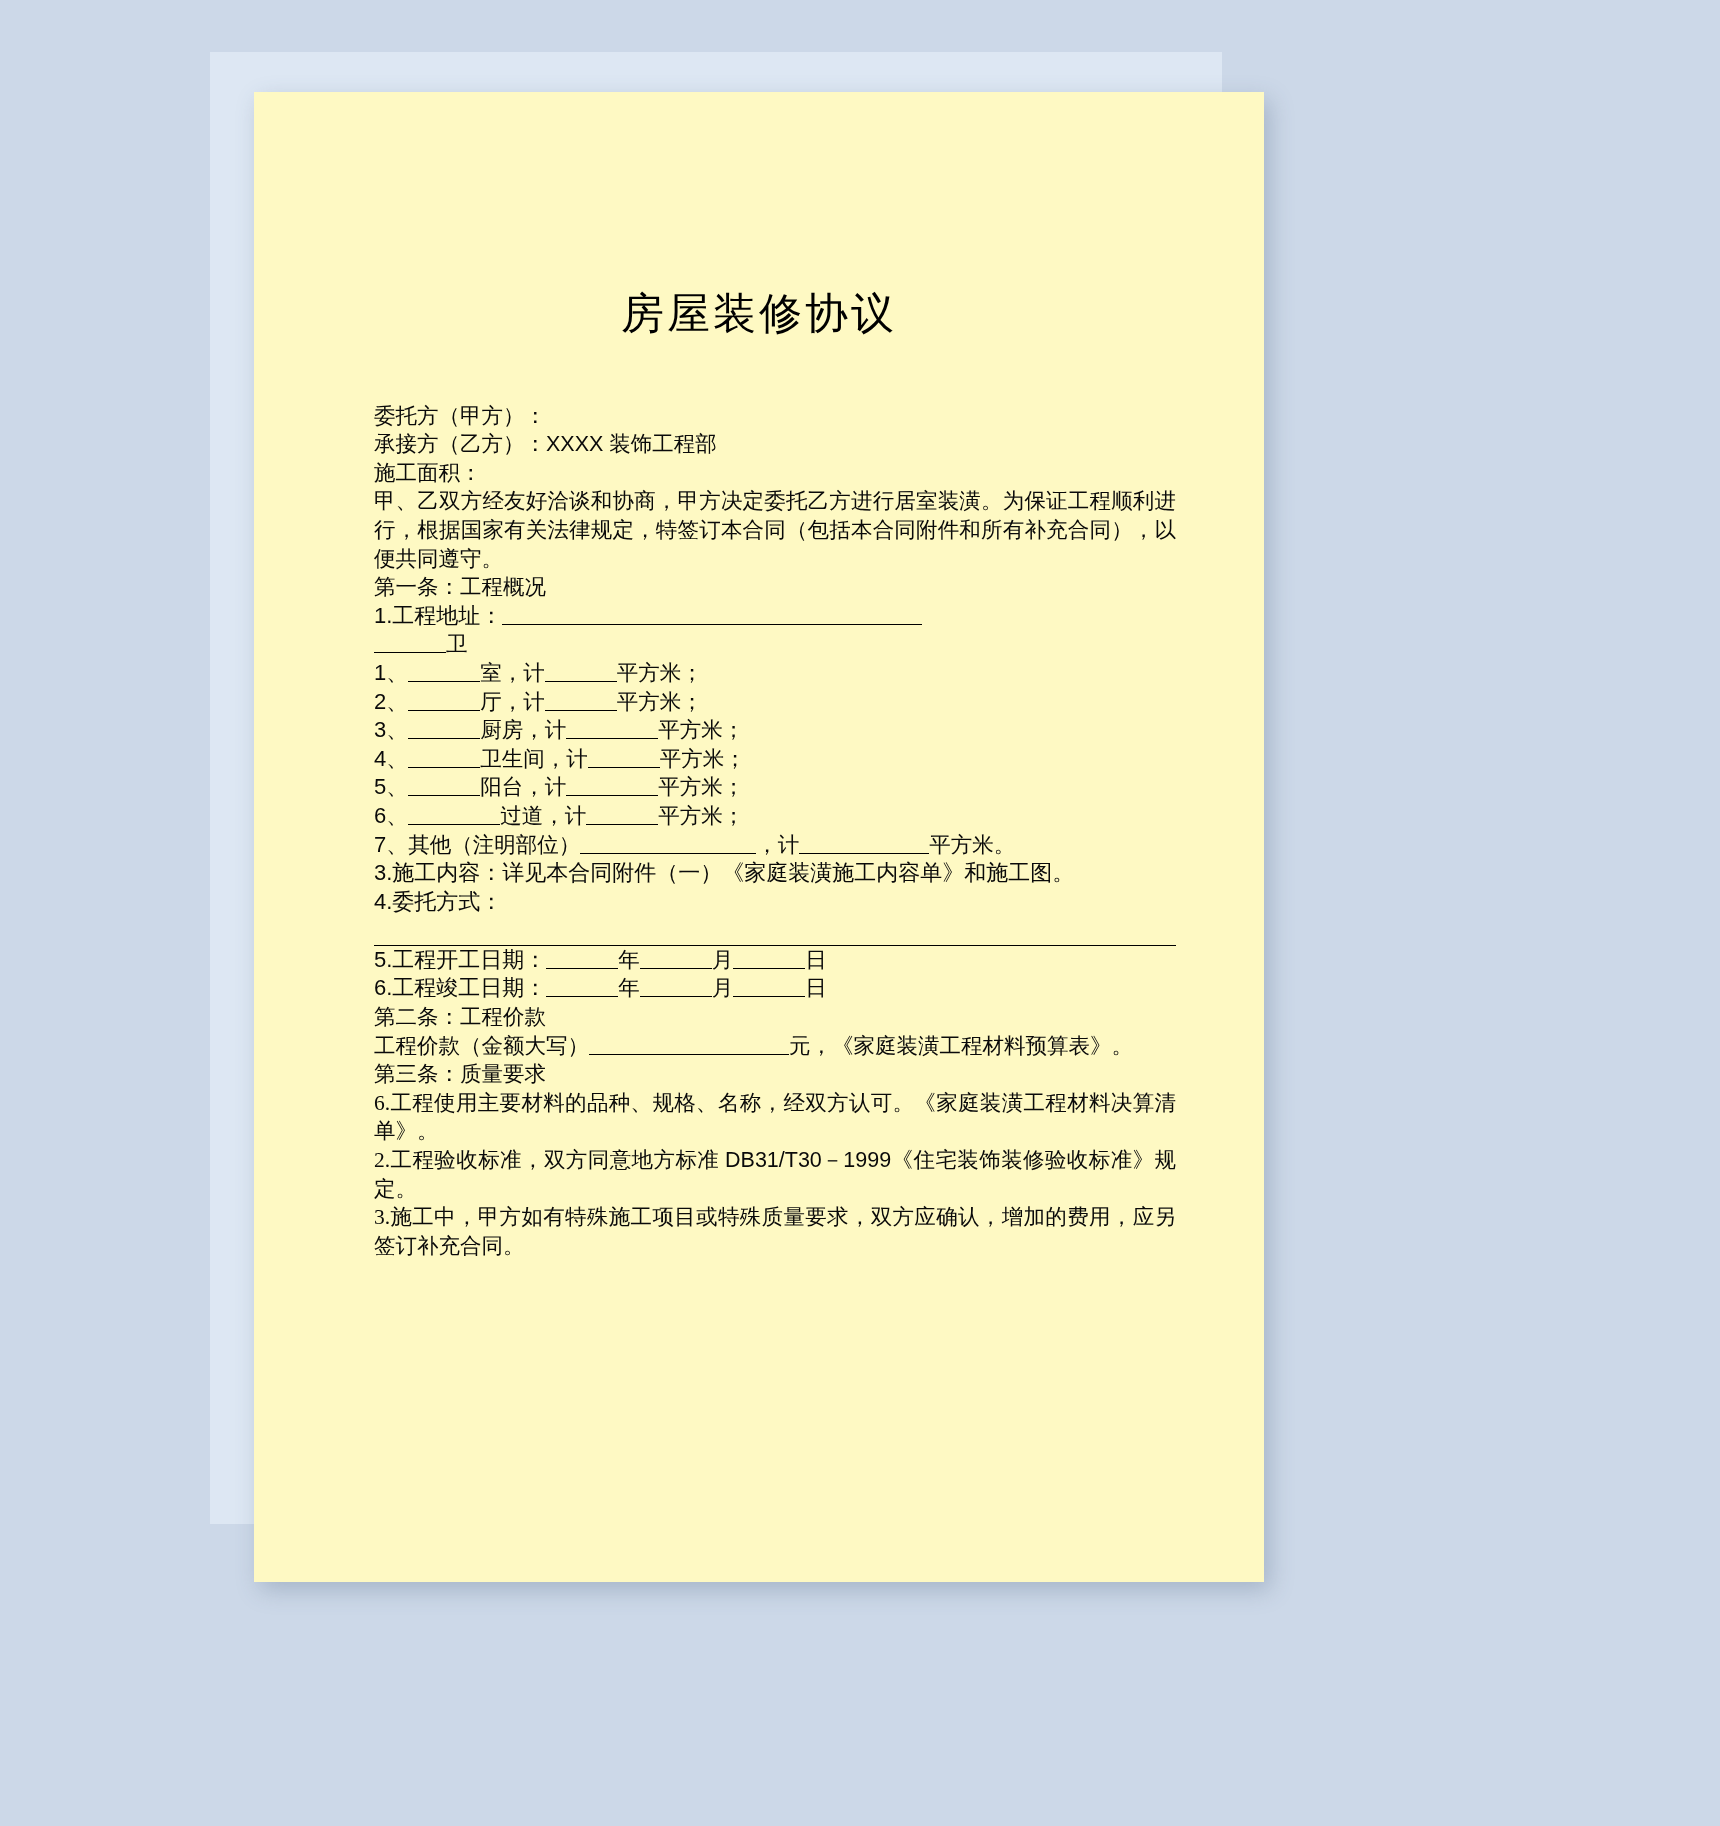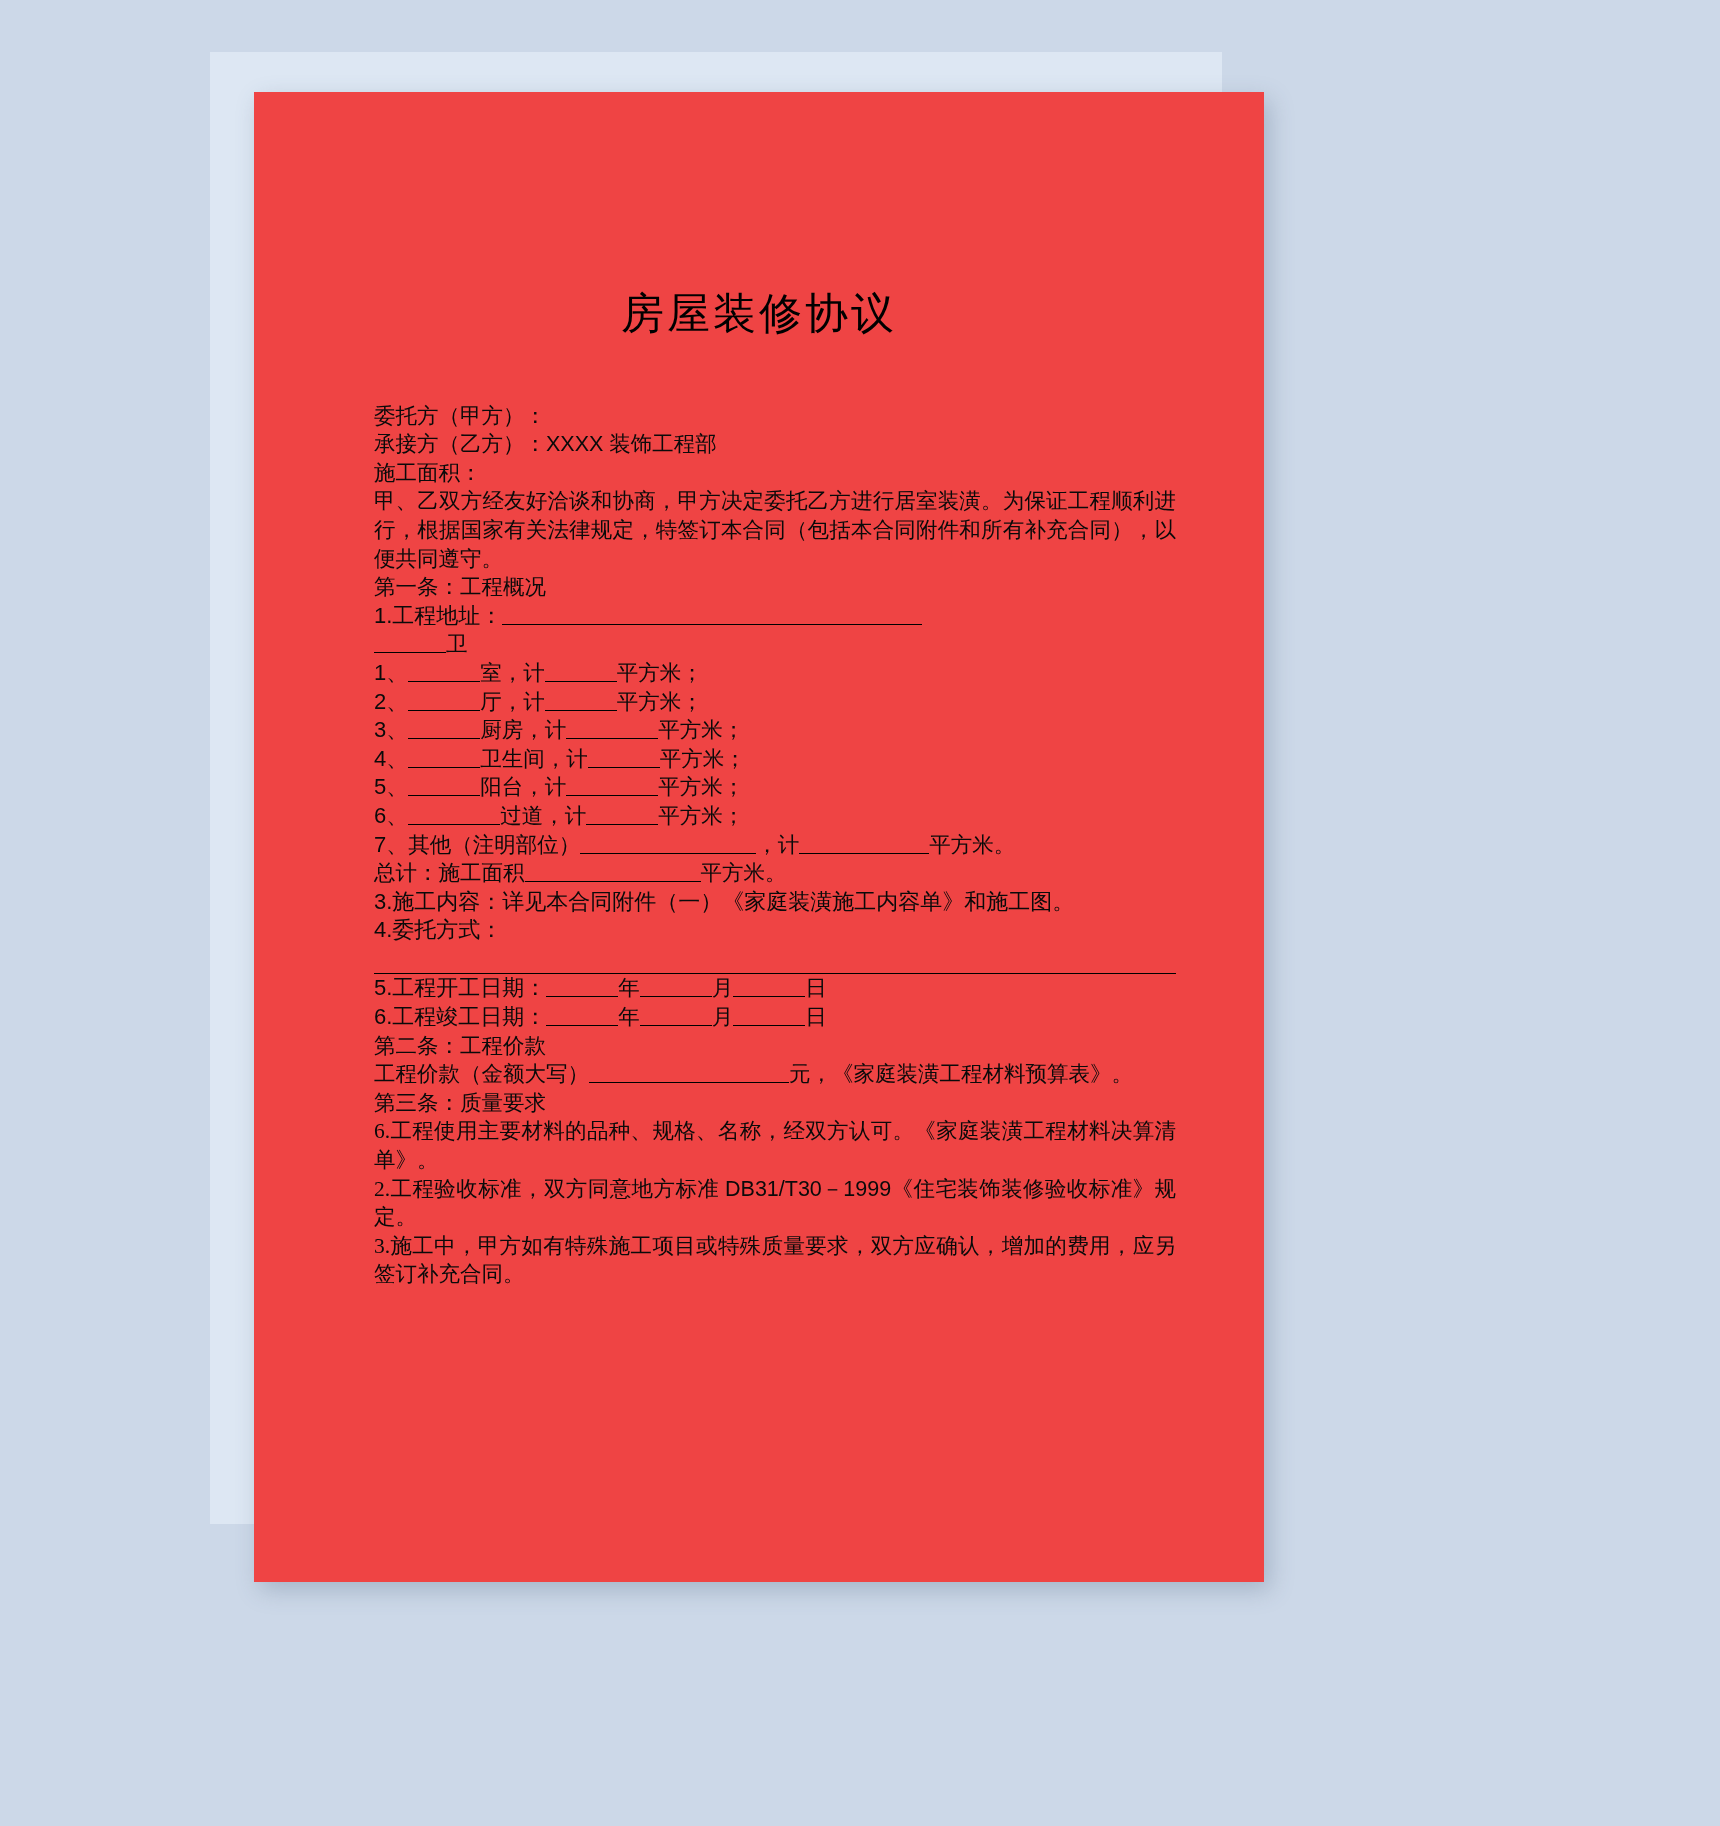--- a/index.html
+++ b/index.html
@@ -25,21 +25,21 @@
     background: #dde7f3;
   }
 
   
   #page {
     position: absolute;
     left: 254px;
     top: 92px;
     width: 1010px;
     height: 1490px;
-    background: #ef4444;
+    background: #fef9c3;
     box-shadow: 6px 8px 22px rgba(70, 90, 120, 0.28);
     box-sizing: border-box;
     padding: 0;
   }
 
   #doc-body {
     position: absolute;
     left: 0;
     top: 0;
     width: 1010px;
@@ -142,21 +142,20 @@
       <p class="ind0"><span class="mono-num">3、</span><span class="ul u-s"></span><span>厨房</span>，<span>计</span><span class="ul u-m"></span><span>平方米；</span></p>
 
       <p class="ind0"><span class="mono-num">4、</span><span class="ul u-s"></span><span>卫生间</span>，<span>计</span><span class="ul u-s"></span><span>平方米；</span></p>
 
       <p class="ind0"><span class="mono-num">5、</span><span class="ul u-s"></span><span>阳台</span>，<span>计</span><span class="ul u-m"></span><span>平方米；</span></p>
 
       <p class="ind0"><span class="mono-num">6、</span><span class="ul u-m"></span><span>过道</span>，<span>计</span><span class="ul u-s"></span><span>平方米；</span></p>
 
       <p class="ind0"><span class="mono-num">7、</span><span>其他（注明部位）</span><span class="ul u-xl"></span><span>，计</span><span class="ul u-l"></span><span>平方米。</span></p>
 
-      <p class="ind0"><span>总计：施工面积</span><span class="ul u-xl"></span><span>平方米。</span></p>
 
       <p class="ind"><span class="mono-num">3.施工内容：详见本合同附件（一）《家庭装潢施工内容单》和施工图。</span></p>
 
       <p class="ind"><span class="mono-num">4.委托方式：</span></p>
 
       <div class="blank-line"></div>
 
       <p class="ind0">
           <span class="ul u-full"></span>
         </p>

